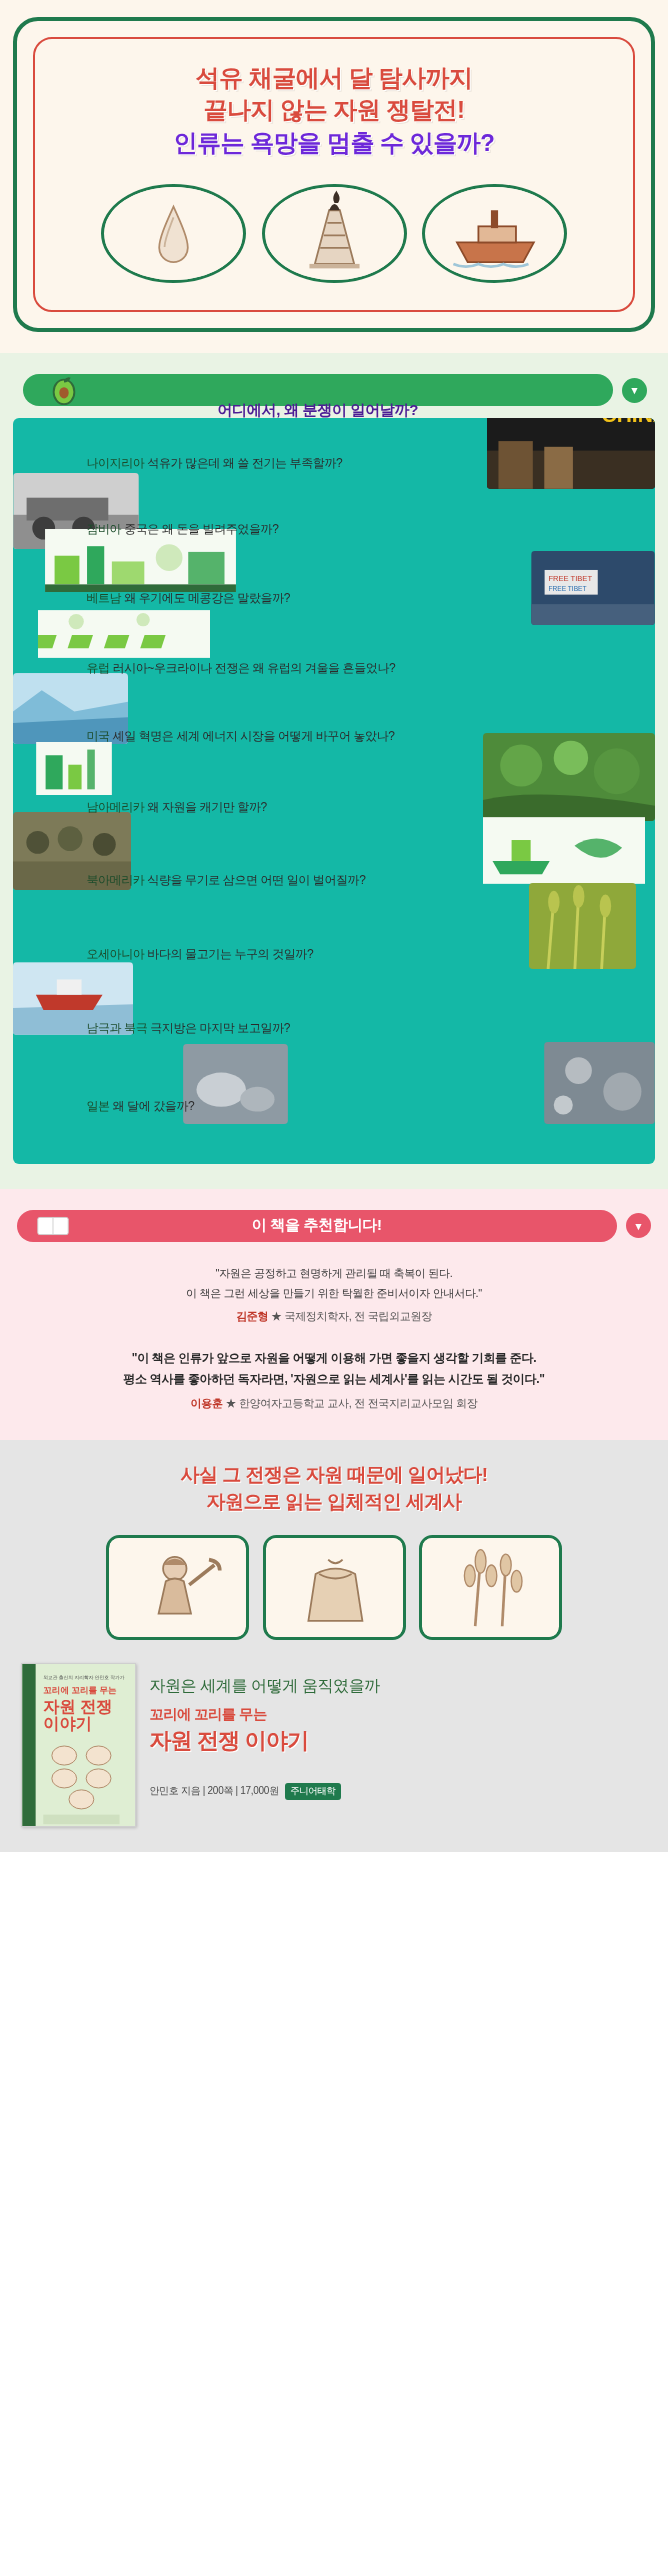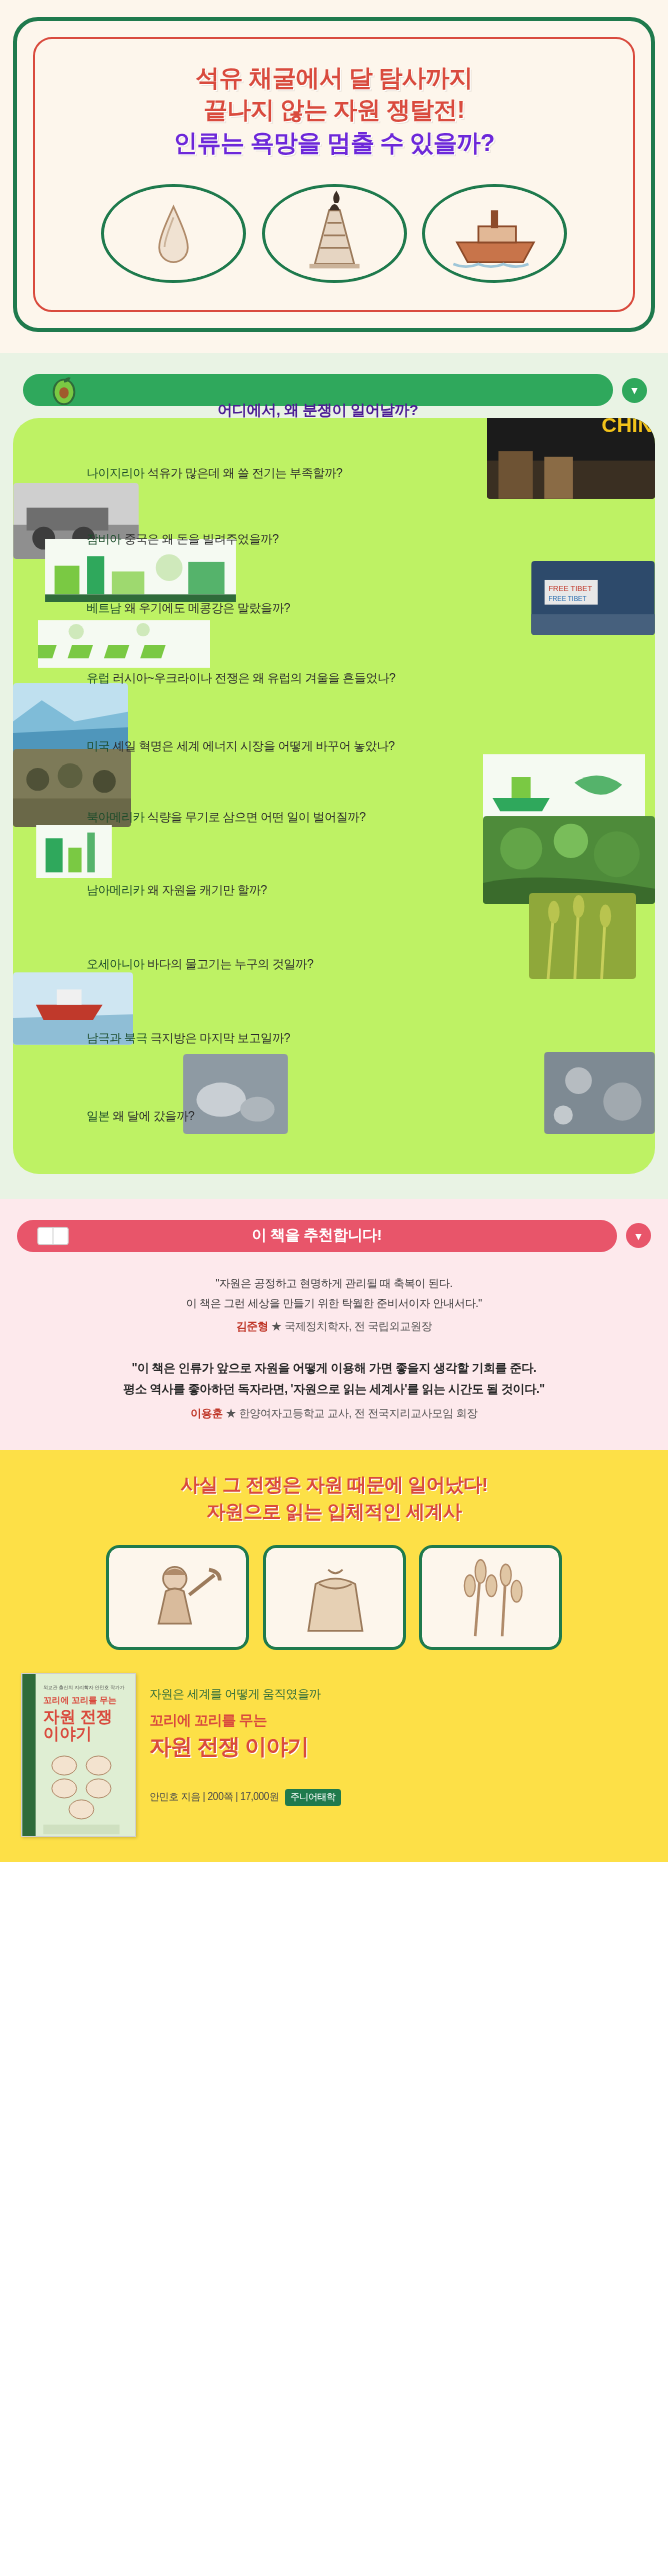--- a/index.html
+++ b/index.html
@@ -104,23 +104,23 @@
   .sec-head-dot {
     width: 25px; height: 25px;
     border-radius: 50%;
     background: #2fa85c;
     display: flex; align-items: center; justify-content: center;
     color: #fff; font-size: 10.5px;
   }
 
   .listwrap {
     margin: 9.5px 13.4px 0 13.4px;
-    background: #bef264;
-    border-radius: 26px;
-    padding: 21px 0 17px 0;
+    background: #14b8a6;
+    border-radius: 6px;
+    padding: 11px 0 17px 0;
     position: relative;
     overflow: hidden;
   }
   .qrow {
     position: relative;
     min-height: 59px;
     display: flex;
     align-items: center;
     padding: 3.8px 0;
   }
@@ -188,21 +188,21 @@
     font-size: 11px;
     color: #c0392b;
     letter-spacing: -0.3px;
   }
   .quote .who b { color: #c0392b; }
   .quote .who .role { color: #555; font-weight: normal; }
   .rec-divider { height: 13.4px; }
 
   
   .botsec {
-    background: #fde047;
+    background: #e5e5e5;
     padding: 21px 15.3px 25px 15.3px;
   }
   .bot-title {
     text-align: center;
     color: #d94b3e;
     font-size: 19px;
     font-weight: bold;
     line-height: 1.45;
     letter-spacing: -0.5px;
     text-shadow: 1px 1px 0 #fff;
@@ -234,21 +234,21 @@
     height: 164px;
     border: 1px solid #cfcfcf;
     background: #e7f1df;
     position: relative;
     overflow: hidden;
     flex: 0 0 auto;
     box-shadow: 1px 1px 2.9px rgba(0,0,0,0.18);
   }
   .promo-txt { padding-top: 13.4px; }
   .promo-sub {
-    font-size: 12px;
+    font-size: 16px;
     color: #2f6b3a;
     letter-spacing: -0.4px;
     margin-bottom: 7.6px;
   }
   .promo-l1 {
     font-size: 14.3px;
     color: #d94b3e;
     font-weight: bold;
     letter-spacing: -0.5px;
   }
@@ -429,64 +429,64 @@
             <path d="M0 52 L120 46 L120 74 L0 74 Z" fill="#4f96bb"></path>
           </svg>
         </div>
         <div class="qtext">
           <span>미국</span>
           <span class="reg">셰일 혁명은 세계 에너지 시장을 어떻게 바꾸어 놓았나?</span>
         </div>
       </div>
 
       <div class="qrow" style="min-height:73px;">
+        <div class="thumb" style="left:23px; top:-29px; width:76px; height:53px; border-radius:0;">
+          <svg viewBox="0 0 80 56" width="76" height="53">
+            <rect width="80" height="56" fill="#f5faf2"></rect>
+            <rect x="10" y="14" width="18" height="36" fill="#2fa85c"></rect>
+            <rect x="34" y="24" width="14" height="26" fill="#7ac943"></rect>
+            <rect x="54" y="8" width="8" height="42" fill="#55b36b"></rect>
+          </svg>
+        </div>
+        <div class="thumb" style="right:0; top:-38px; width:172px; height:88px;">
+          <svg viewBox="0 0 180 92" width="172" height="88">
+            <rect width="180" height="92" fill="#4e8b3a"></rect>
+            <circle cx="40" cy="34" r="22" fill="#63a548"></circle>
+            <circle cx="92" cy="26" r="18" fill="#79bd5a"></circle>
+            <circle cx="140" cy="40" r="24" fill="#579640"></circle>
+            <path d="M0 70 q60 -14 180 6 L180 92 L0 92z" fill="#3a6b2c"></path>
+          </svg>
+        </div>
+        <div class="qtext">
+          <span>남아메리카</span>
+          <span class="reg">왜 자원을 캐기만 할까?</span>
+        </div>
+      </div>
+
+      <div class="qrow" style="min-height:73px;">
         <div class="thumb" style="left:0; top:-32px; width:118px; height:78px;">
           <svg viewBox="0 0 124 82" width="118" height="78">
             <rect width="124" height="82" fill="#7d7a58"></rect>
             <circle cx="26" cy="32" r="12" fill="#4f5137"></circle>
             <circle cx="60" cy="28" r="13" fill="#5d6040"></circle>
             <circle cx="96" cy="34" r="12" fill="#4a4c33"></circle>
             <rect x="0" y="52" width="124" height="30" fill="#6a6848"></rect>
           </svg>
         </div>
         <div class="thumb" style="right:9.5px; top:-27px; width:162px; height:67px; border-radius:0;">
           <svg viewBox="0 0 170 70" width="162" height="67">
             <rect width="170" height="70" fill="#f5faf2"></rect>
             <path d="M10 46 h60 l-8 14 h-44z" fill="#2fa85c"></path>
             <rect x="30" y="24" width="20" height="22" fill="#7ac943"></rect>
             <path d="M96 30 q24 -16 50 2 q-22 22 -50 -2z" fill="#55b36b"></path>
           </svg>
         </div>
         <div class="qtext">
           <span>북아메리카</span>
           <span class="reg">식량을 무기로 삼으면 어떤 일이 벌어질까?</span>
-        </div>
-      </div>
-
-      <div class="qrow" style="min-height:73px;">
-        <div class="thumb" style="left:23px; top:-29px; width:76px; height:53px; border-radius:0;">
-          <svg viewBox="0 0 80 56" width="76" height="53">
-            <rect width="80" height="56" fill="#f5faf2"></rect>
-            <rect x="10" y="14" width="18" height="36" fill="#2fa85c"></rect>
-            <rect x="34" y="24" width="14" height="26" fill="#7ac943"></rect>
-            <rect x="54" y="8" width="8" height="42" fill="#55b36b"></rect>
-          </svg>
-        </div>
-        <div class="thumb" style="right:0; top:-38px; width:172px; height:88px;">
-          <svg viewBox="0 0 180 92" width="172" height="88">
-            <rect width="180" height="92" fill="#4e8b3a"></rect>
-            <circle cx="40" cy="34" r="22" fill="#63a548"></circle>
-            <circle cx="92" cy="26" r="18" fill="#79bd5a"></circle>
-            <circle cx="140" cy="40" r="24" fill="#579640"></circle>
-            <path d="M0 70 q60 -14 180 6 L180 92 L0 92z" fill="#3a6b2c"></path>
-          </svg>
-        </div>
-        <div class="qtext">
-          <span>남아메리카</span>
-          <span class="reg">왜 자원을 캐기만 할까?</span>
         </div>
       </div>
 
       <div class="qrow" style="min-height:74px;">
         <div class="thumb" style="right:19px; top:-34px; width:107px; height:86px;">
           <svg viewBox="0 0 112 90" width="107" height="86">
             <rect width="112" height="90" fill="#8fa83a"></rect>
             <g stroke="#c7cf5a" stroke-width="3">
               <path d="M20 90 L26 16"></path>
                 <path d="M48 90 L52 10"></path>

